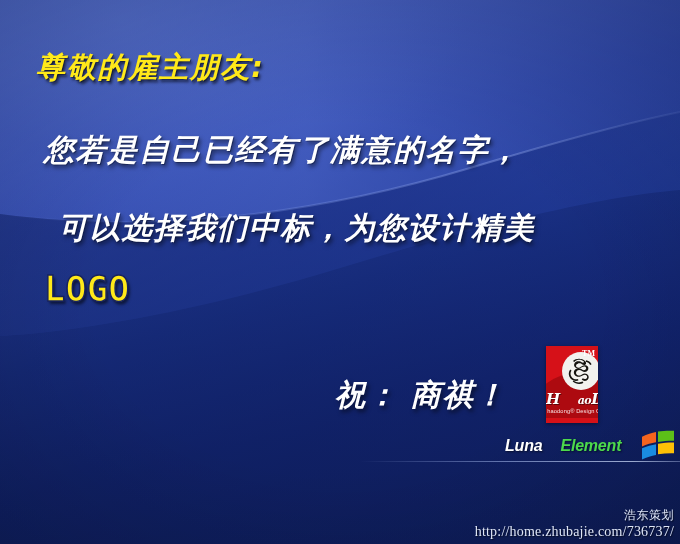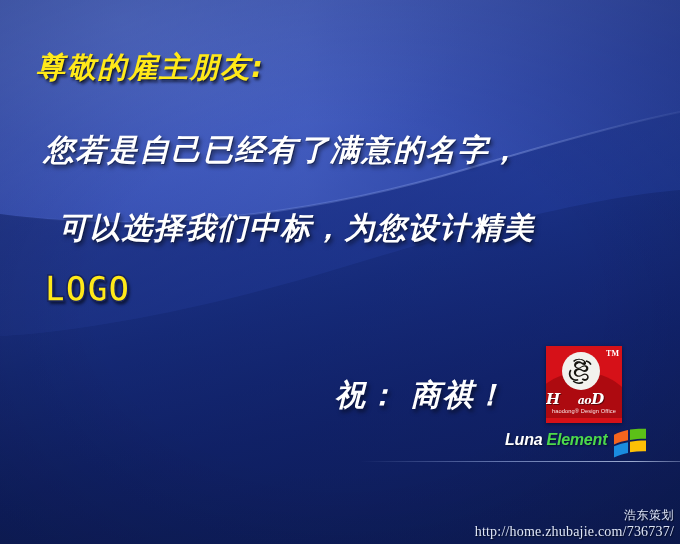--- a/index.html
+++ b/index.html
@@ -80,21 +80,21 @@
     color: #ffffff;
     text-shadow: 2px 3px 4px rgba(0,0,0,0.55);
     margin-left: 8px;
   }
 
   
   #haodong-logo {
     position: absolute;
     left: 546px;
     top: 346px;
-    width: 76px;
+    width: 52px;
     height: 77px;
     background: #d61118;
     box-shadow: 0 1px 4px rgba(0,0,0,0.45);
     overflow: hidden;
   }
   #haodong-arc {
     position: absolute;
     left: -18px;
     top: 26px;
     width: 108px;
@@ -151,21 +151,23 @@
     white-space: nowrap;
     transform: scale(0.95);
   }
 
   
   #luna-element {
     position: absolute;
     left: 505px;
     top: 431px;
     display: flex;
+    align-items: center;
     height: 30px;
+    gap: 14px;
   }
   #luna-word, #element-word {
     font-family: "Liberation Sans", sans-serif;
     font-style: italic;
     font-weight: 700;
     font-size: 16px;
     letter-spacing: -0.2px;
     text-shadow: 1px 1px 2px rgba(0,0,0,0.55);
   }
   #luna-word    { color: #ffffff; margin-right: 4px; }

